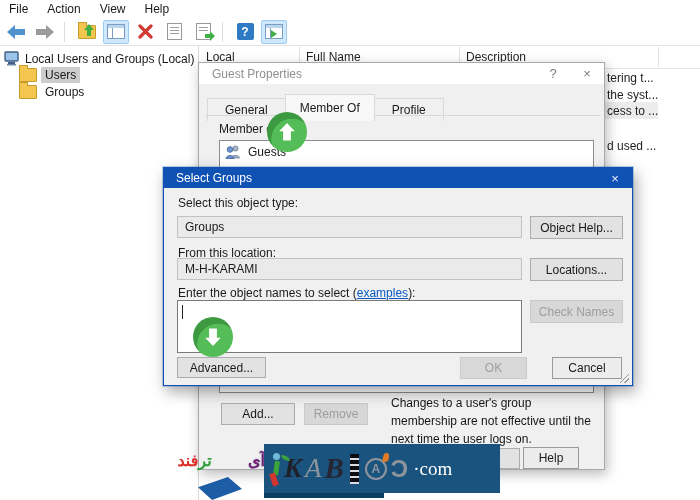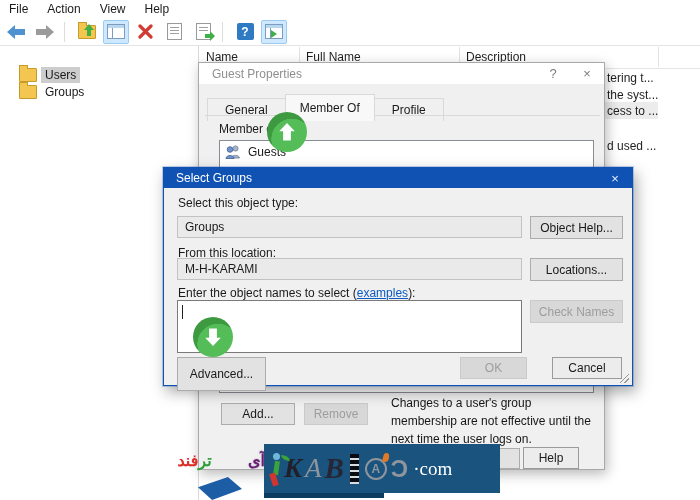--- a/index.html
+++ b/index.html
@@ -74,21 +74,21 @@
                  box-shadow:0 0 0 1px rgba(15,82,180,.25),3px 6px 14px rgba(0,0,0,.35);z-index:20;box-sizing:border-box;}
   #sg-title{position:absolute;left:0;top:0;right:0;height:20px;background:#0f52b4;display:flex;align-items:center;}
   #sg-title .t{margin-left:12px;color:#fff;font-size:12px;}
   #sg-close{position:absolute;right:0;top:0;width:34px;height:20px;display:flex;align-items:center;justify-content:center;color:#e8eefc;font-size:13px;}
   .sg-label{position:absolute;left:14px;font-size:12px;color:#1a1a1a;white-space:nowrap;}
   .sg-field{position:absolute;left:13px;width:345px;height:22px;}
   .sg-btn{position:absolute;left:366px;width:93px;height:23px;}
   #sg-names{position:absolute;left:13px;top:132px;width:345px;height:53px;background:#fff;border:1px solid #7a7a7a;box-sizing:border-box;}
   #sg-caret{position:absolute;left:4px;top:4px;width:1px;height:14px;background:#222;}
   .link{color:#0a5bc4;text-decoration:underline;}
-  #sg-advanced{position:absolute;left:13px;top:189px;width:89px;height:34px;}
+  #sg-advanced{position:absolute;left:13px;top:189px;width:89px;height:21px;}
   #sg-ok{position:absolute;left:296px;top:189px;width:67px;height:22px;}
   #sg-cancel{position:absolute;left:388px;top:189px;width:70px;height:22px;}
   #sg-grip{position:absolute;right:3px;bottom:2px;width:9px;height:9px;
            background:linear-gradient(135deg,transparent 45%,#9a9a9a 45%,#9a9a9a 55%,transparent 55%,transparent 70%,#9a9a9a 70%,#9a9a9a 80%,transparent 80%);}
 
   
   .green-circle{position:absolute;width:40px;height:40px;border-radius:50%;
                 background:radial-gradient(circle at 62% 68%, #54bd57 55%, #3d9a40 56%);
                 display:flex;align-items:center;justify-content:center;}
   #up-circle{left:267px;top:112px;z-index:15;}
@@ -180,32 +180,40 @@
       <span class="help-glyph">?</span>
     </span>
     <span class="tb-icon pressed">
       <span class="win-glyph">
           <span class="green-tri" style="position:absolute;left:5px;top:5px"></span>
         </span>
     </span>
   </div>
 
   <div id="tree" class="abs">
+    <div class="tree-row" style="left:4px;top:5px">
+      <svg width="17" height="15" viewBox="0 0 17 15">
+        <rect x="1" y="1" width="13" height="9" rx="1" fill="#9cc3e8" stroke="#3e5f86" stroke-width="1.4"></rect>
+        <rect x="4" y="11" width="7" height="2" fill="#3e5f86"></rect>
+        <rect x="3" y="13" width="9" height="1.5" fill="#6b87a8"></rect>
+      </svg>
+      <span class="tree-label">Local Users and Groups (Local)</span>
+    </div>
     <div class="tree-row" style="left:19px;top:21px">
       <span class="folder-glyph"></span>
       <span class="tree-label selected" style="margin-left:4px">Users</span>
     </div>
     <div class="tree-row" style="left:19px;top:38px">
       <span class="folder-glyph"></span>
       <span class="tree-label" style="margin-left:4px">Groups</span>
     </div>
   </div>
 
   <div id="listview" class="abs">
-    <span class="col-head" style="left:7px">Name</span>
+    <span class="col-head" style="left:7px">Local</span>
     <span class="col-head" style="left:107px">Full Name</span>
     <span class="col-head" style="left:267px">Description</span>
     <span class="col-sep" style="left:100px"></span>
     <span class="col-sep" style="left:260px"></span>
     <span class="col-sep" style="left:459px"></span>
     <div class="head-rule"></div>
     <div class="frag-hl"></div>
     <span class="frag" style="top:26px">tering t...</span>
     <span class="frag" style="top:43px">the syst...</span>
     <span class="frag" style="top:59px">cess to ...</span>

